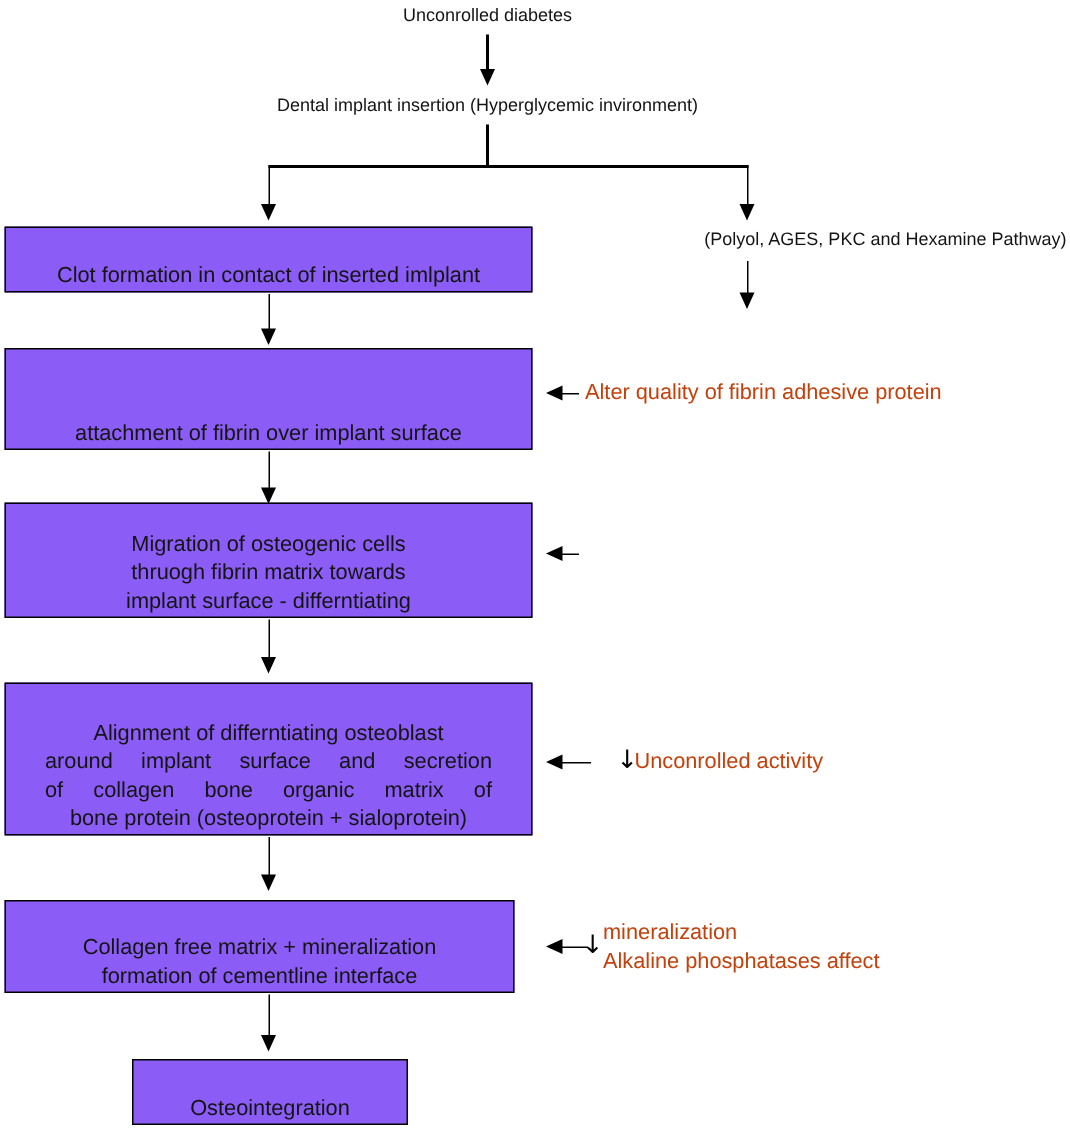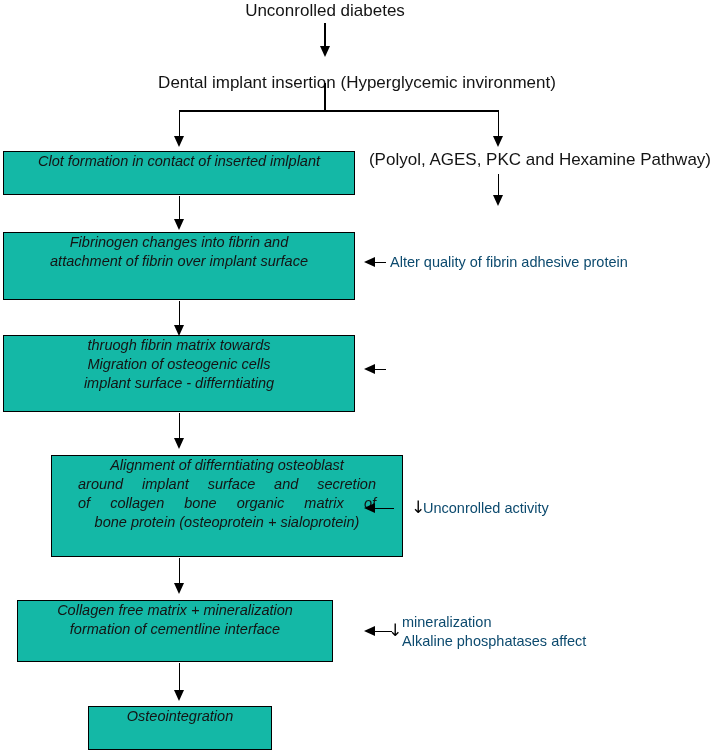--- a/index.html
+++ b/index.html
@@ -15,58 +15,57 @@
     position: relative;
     width: 713px;
     height: 753px;
     background: #ffffff;
     overflow: hidden;
   }
   .abs { position: absolute; }
 
   
   .plain-text {
-    font-size: 17px;
+    font-size: 12px;
     line-height: 17px;
     white-space: nowrap;
     text-align: center;
     color: #141414;
   }
 
   
   .node-box {
     box-sizing: border-box;
     border: 1.6px solid #000000;
-    background: #14b8a6;
+    background: #8b5cf6;
     display: flex;
-    align-items: flex-start;
+    align-items: flex-end;
     justify-content: center;
     text-align: center;
-    font-style: italic;
   }
   .node-box .node-label {
     font-size: 14.5px;
     line-height: 19px;
     color: #141414;
     padding: 0 6px;
     width: 100%;
   }
   .node-label .ln { display: block; }
   .node-label .ln.just {
     display: block;
     text-align: justify;
     text-align-last: justify;
     padding: 0 20px;
   }
 
   
   .side-note {
     font-size: 14.5px;
     line-height: 19px;
-    color: #0c4a6e;
+    color: #c2410c;
     white-space: nowrap;
   }
   .side-note .ln { display: block; }
 
   
   .v-line {
     background: #000000;
     width: 1.6px;
   }
   .h-line {
@@ -101,21 +100,21 @@
 </head>
 <body>
 
 <div id="canvas">
 
   <div class="abs plain-text" style="left:0px; top:2px; width:650px;">Unconrolled diabetes</div>
 
   <div class="abs v-line" style="left:324px; top:23px; height:25px;"></div>
   <div class="abs arrow-down" style="left:319.5px; top:46px;"></div>
 
-  <div class="abs plain-text" style="left:0px; top:74px; width:650px;padding-left:32px;">Dental implant insertion (Hyperglycemic invironment)</div>
+  <div class="abs plain-text" style="left:0px; top:62px; width:650px;">Dental implant insertion (Hyperglycemic invironment)</div>
 
   <div class="abs v-line" style="left:324px; top:83px; height:28px;"></div>
   <div class="abs h-line" style="left:179px; top:110px; width:320px;"></div>
   <div class="abs v-line" style="left:178.5px; top:110px; height:28px;"></div>
   <div class="abs arrow-down" style="left:174px; top:136px;"></div>
   <div class="abs v-line" style="left:497.5px; top:110px; height:28px;"></div>
   <div class="abs arrow-down" style="left:493px; top:136px;"></div>
 
   <div class="abs node-box" style="left:3px; top:151px; width:352px; height:44px;">
     <div class="node-label">
@@ -126,70 +125,69 @@
   <div class="abs plain-text" style="left:366px; top:151px; width:345px; text-align:right;">(Polyol,   AGES, PKC   and   Hexamine Pathway)</div>
 
   <div class="abs v-line" style="left:497.5px; top:174px; height:23px;"></div>
   <div class="abs arrow-down" style="left:493px; top:195px;"></div>
 
   <div class="abs v-line" style="left:178.5px; top:196px; height:25px;"></div>
   <div class="abs arrow-down" style="left:174px; top:219px;"></div>
 
   <div class="abs node-box" style="left:3px; top:232px; width:352px; height:68px;">
     <div class="node-label">
-      <span class="ln">Fibrinogen changes into fibrin and</span>
       <span class="ln">attachment of fibrin over implant surface</span>
     </div>
   </div>
 
   <div class="abs arrow-left" style="left:364px; top:257px;"></div>
   <div class="abs h-line" style="left:374px; top:261.5px; width:12px;"></div>
   <div class="abs side-note" style="left:390px; top:253px;">
     <span class="ln">Alter quality of fibrin adhesive protein</span>
   </div>
 
   <div class="abs v-line" style="left:178.5px; top:301px; height:26px;"></div>
   <div class="abs arrow-down" style="left:174px; top:325px;"></div>
 
   <div class="abs node-box" style="left:3px; top:335px; width:352px; height:77px;">
     <div class="node-label">
+      <span class="ln">Migration of osteogenic cells</span>
       <span class="ln">thruogh fibrin matrix towards</span>
-      <span class="ln">Migration of osteogenic cells</span>
       <span class="ln">implant surface - differntiating</span>
     </div>
   </div>
 
   <div class="abs arrow-left" style="left:364px; top:364px;"></div>
   <div class="abs h-line" style="left:374px; top:368.5px; width:12px;"></div>
   <div class="abs side-note" style="left:390px; top:351px;">
   </div>
 
   <div class="abs v-line" style="left:178.5px; top:413px; height:27px;"></div>
   <div class="abs arrow-down" style="left:174px; top:438px;"></div>
 
-  <div class="abs node-box" style="left:3px; top:455px; width:352px; height:102px;margin-left:48px;">
+  <div class="abs node-box" style="left:3px; top:455px; width:352px; height:102px;">
     <div class="node-label">
       <span class="ln">Alignment of differntiating osteoblast</span>
       <span class="ln just">around implant surface and secretion</span>
       <span class="ln just">of collagen bone organic matrix of</span>
       <span class="ln">bone protein (osteoprotein + sialoprotein)</span>
     </div>
   </div>
 
   <div class="abs arrow-left" style="left:364px; top:503px;"></div>
   <div class="abs h-line" style="left:374px; top:507.5px; width:20px;"></div>
   <div class="abs glyph-arrow" style="left:411px; top:498px;">↓</div>
   <div class="abs side-note" style="left:423px; top:499px;">
     <span class="ln">Unconrolled activity</span>
   </div>
 
   <div class="abs v-line" style="left:178.5px; top:558px; height:27px;"></div>
   <div class="abs arrow-down" style="left:174px; top:583px;"></div>
 
-  <div class="abs node-box" style="left:17px; top:600px; width:316px; height:62px;">
+  <div class="abs node-box" style="left:3px; top:600px; width:340px; height:62px;">
     <div class="node-label">
       <span class="ln">Collagen free matrix + mineralization</span>
       <span class="ln">formation of cementline interface</span>
     </div>
   </div>
 
   <div class="abs arrow-left" style="left:364px; top:626px;"></div>
   <div class="abs h-line" style="left:374px; top:630.5px; width:18px;"></div>
   <div class="abs glyph-arrow" style="left:388px; top:621px;">↓</div>
   <div class="abs side-note" style="left:402px; top:613px;">

